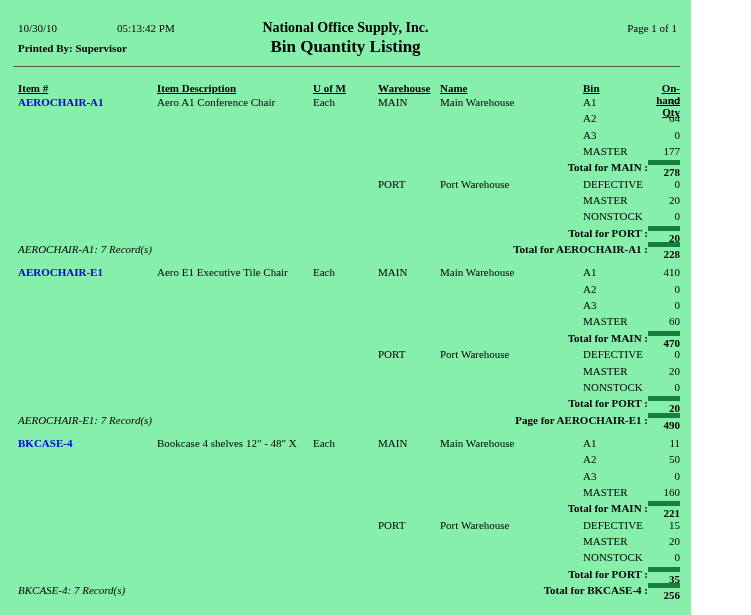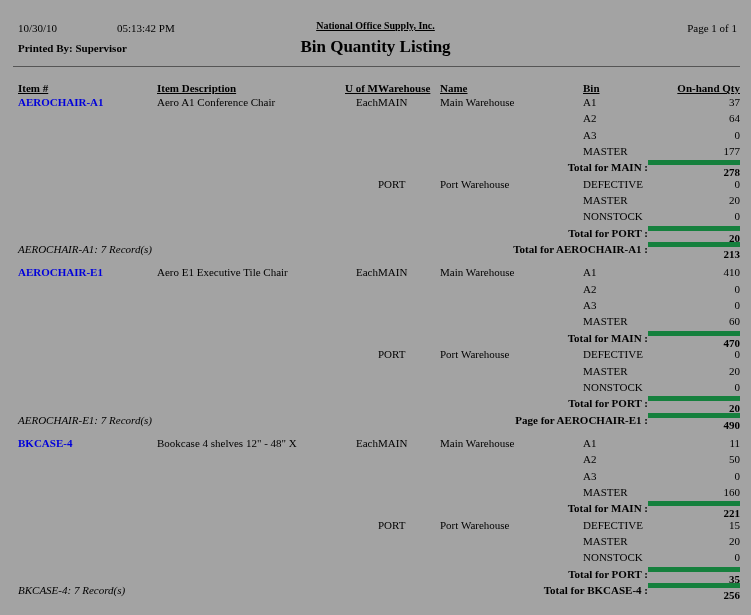--- a/index.html
+++ b/index.html
@@ -1,38 +1,38 @@
 <!DOCTYPE html>
 <html><head>
 <meta charset="utf-8">
 <style>
   html,body{margin:0;padding:0;background:#fff;}
   .report{
-    position:relative;width:751px;height:615px;background:#a3a3a3;
+    position:relative;width:691px;height:615px;background:#86efac;
     font-family:"Liberation Serif","DejaVu Serif",serif;
     font-size:11px;color:#000;overflow:hidden;
   }
   
   .ph-date{position:absolute;left:18px;top:22px;}
   .ph-time{position:absolute;left:85px;top:22px;padding-left:32px;}
-  .ph-company{position:absolute;left:0;top:20px;width:100%;text-align:center;font-weight:bold;font-size:10px;text-decoration:underline;}
+  .ph-company{position:absolute;left:0;top:20px;width:100%;text-align:center;font-weight:bold;font-size:14px;}
   .ph-page{position:absolute;right:14px;top:22px;}
   .ph-printedby{position:absolute;left:18px;top:42px;font-weight:bold;}
   .ph-title{position:absolute;left:0;top:37px;width:100%;text-align:center;font-weight:bold;font-size:17px;}
   .ph-rule{position:absolute;left:13px;right:11px;top:66px;border-top:1px solid #555;height:0;}
   
   .colhead{position:absolute;left:18px;right:11px;top:82px;display:flex;font-weight:bold;}
   .colhead span{text-decoration:underline;}
   
   .rows{position:absolute;left:18px;right:11px;top:95px;}
   .row{display:flex;height:16.35px;line-height:14px;}
   .gap{height:7px;}
   .c-item{width:139px;}
   .c-desc{width:156px;}
-  .c-uom{width:65px;text-align:right;}
+  .c-uom{width:65px;}
   .c-wh{width:62px;}
   .c-name{width:143px;}
   .c-bin{width:65px;}
   .c-qty{flex:1;text-align:right;}
   .item-link{color:#0000db;font-weight:bold;}
   .t-label{width:630px;text-align:right;font-weight:bold;}
   .t-qty{flex:1;text-align:right;font-weight:bold;border-top:5px solid #15803d;}
   .s-records{width:422px;font-style:italic;}
   .s-label{width:208px;text-align:right;font-weight:bold;}
 </style>
@@ -127,21 +127,21 @@
     <div class="c-bin">NONSTOCK</div>
     <div class="c-qty">0</div>
   </div>
       <div class="row">
     <div class="t-label">Total for PORT :</div>
     <div class="t-qty">20</div>
   </div>
       <div class="row">
     <div class="s-records">AEROCHAIR-A1: 7 Record(s)</div>
     <div class="s-label">Total for AEROCHAIR-A1 :</div>
-    <div class="t-qty">213</div>
+    <div class="t-qty">228</div>
   </div>
       <div class="gap"></div>
       <div class="row">
     <div class="c-item item-link">AEROCHAIR-E1</div>
     <div class="c-desc">Aero E1 Executive Tile Chair</div>
     <div class="c-uom">Each</div>
     <div class="c-wh">MAIN</div>
     <div class="c-name">Main Warehouse</div>
     <div class="c-bin">A1</div>
     <div class="c-qty">410</div>

